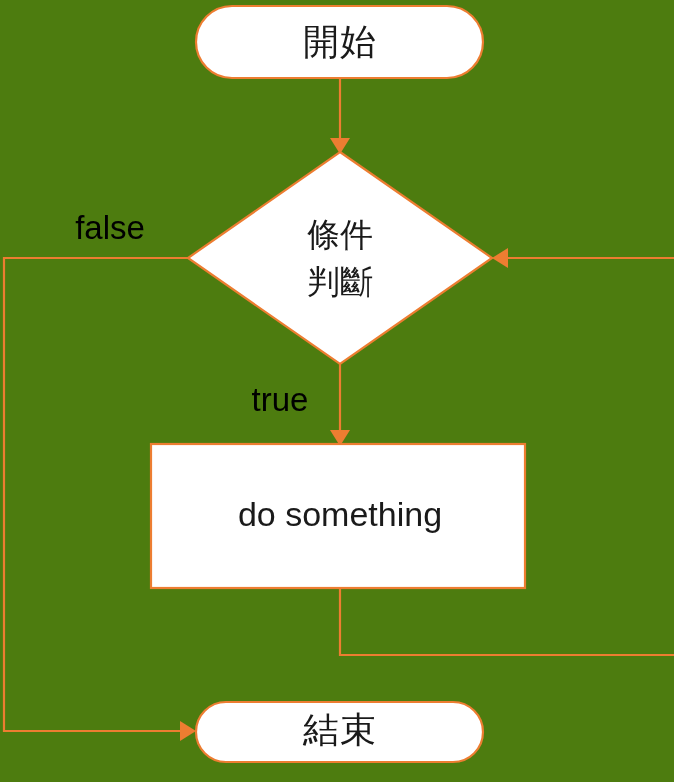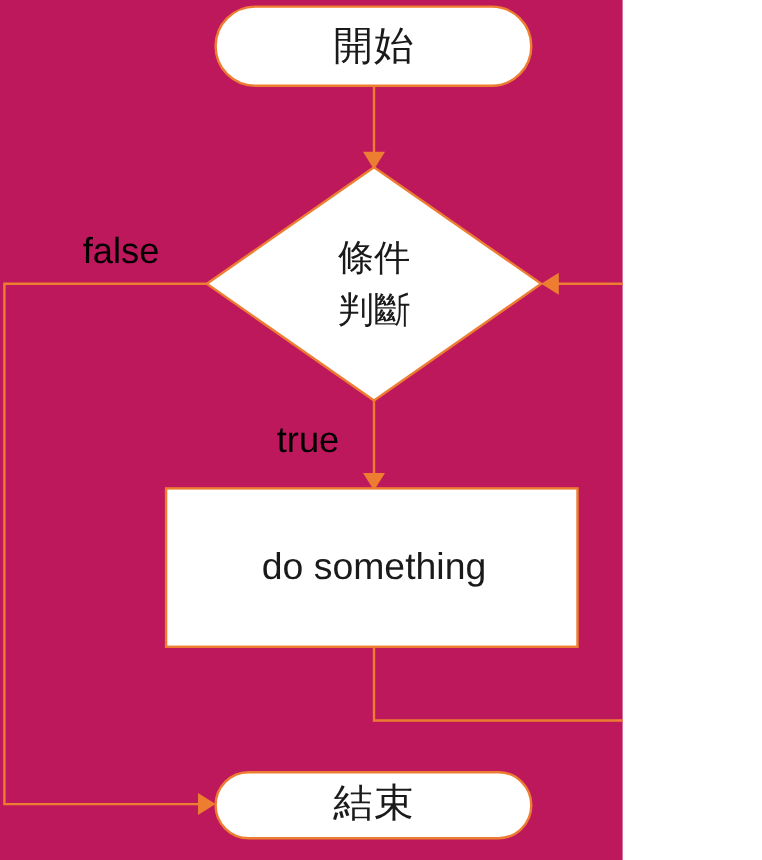--- a/index.html
+++ b/index.html
@@ -2,23 +2,23 @@
 <html><head>
 <meta charset="utf-8">
 <style>
   html, body {
     margin: 0;
     padding: 0;
     background: #ffffff;
   }
   #flowchart-page {
     position: relative;
-    width: 566px;
+    width: 674px;
     height: 782px;
-    background: #be185d;
+    background: #4d7c0f;
     overflow: hidden;
     font-family: "Liberation Sans", sans-serif;
   }
   svg#flow-svg {
     position: absolute;
     top: 0;
     left: 0;
     width: 693px;
     height: 782px;
     display: block;

